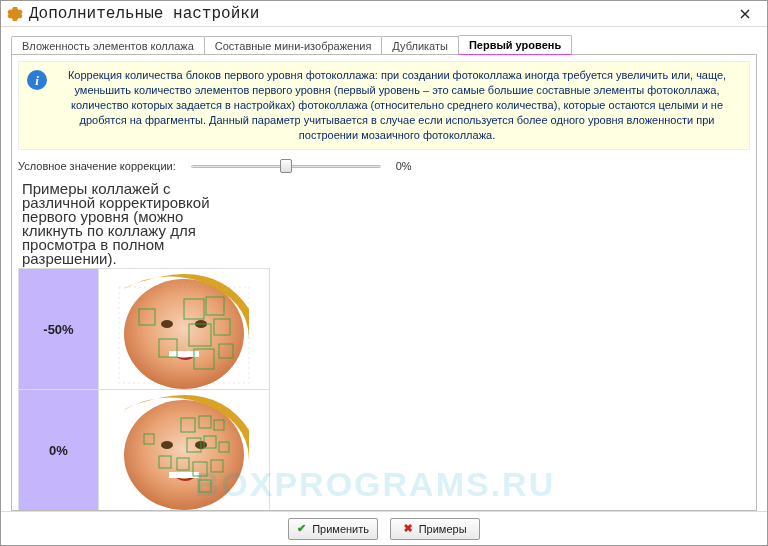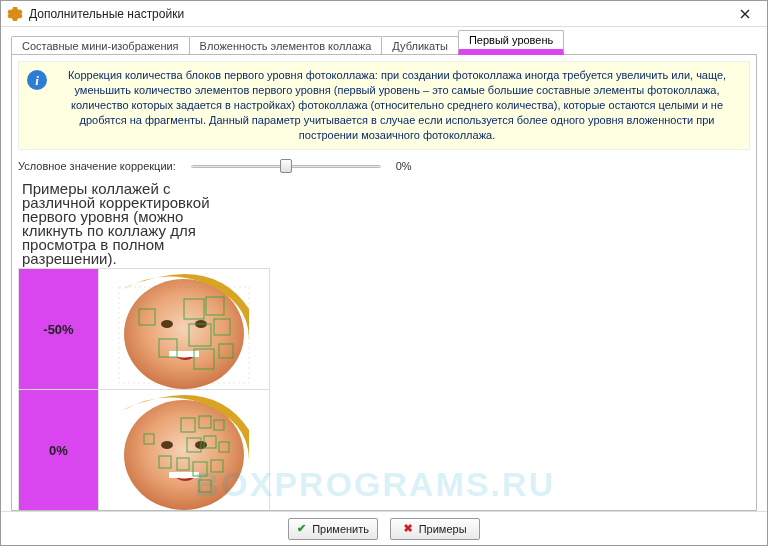--- a/index.html
+++ b/index.html
@@ -1,36 +1,36 @@
 <!DOCTYPE html>
 <html><head>
 <meta charset="utf-8">
 <style>
   * { box-sizing: border-box; }
   html, body { margin:0; padding:0; font-family: "Segoe UI", Tahoma, Arial, sans-serif; font-size:11px; color:#333; background:#fff; }
   .window { width:768px; height:546px; border:1px solid #999; position:relative; background:#fff; display:flex; flex-direction:column; }
   .titlebar { height:26px; line-height:26px; display:flex; align-items:center; border-bottom:1px solid #ddd; padding:0 6px; }
   .titlebar .icon { width:16px; height:16px; margin-right:6px; display:inline-flex; align-items:center; justify-content:center; color:#c77a00; font-size:14px; }
-  .titlebar .title { flex:1; font-size:12px; color:#222; }
+  .titlebar .title { flex:1; font-size:16px; color:#222;font-family:Liberation Mono, monospace; }
   .titlebar .close { width:32px; height:20px; display:flex; align-items:center; justify-content:center; cursor:pointer; font-size:13px; color:#222; }
   .contentwrap { flex:1; padding:6px 10px 0 10px; display:flex; flex-direction:column; overflow:hidden; }
   .tabs { display:flex; align-items:flex-end; height:22px; position:relative; }
   .tab { padding:3px 10px; border:1px solid #bbb; border-bottom:none; background:#fff; margin-right:-1px; color:#444; cursor:pointer; border-top-left-radius:2px; border-top-right-radius:2px; }
-  .tab.active { background:#fff; border-bottom:6px solid #d946ef; position:relative; z-index:2; color:#000; }
+  .tab.active { background:#fff; border-bottom:1px solid #d946ef; position:relative; z-index:2; color:#000;font-weight:bold; }
   .tabbody { flex:1; border:1px solid #bbb; padding:6px 6px; margin-top:-1px; position:relative; overflow:hidden; }
   .infobanner { background:#ffffe1; border:1px solid #eee; padding:6px 8px 6px 34px; color:#0a2a6c; font-size:11px; line-height:15px; position:relative; text-align:center; }
   .infobanner .infoicon { position:absolute; left:8px; top:8px; width:20px; height:20px; border-radius:50%; background:#2d7cd6; color:#fff; display:flex; align-items:center; justify-content:center; font-style:italic; font-weight:bold; font-size:13px; font-family:Georgia,serif; }
   .sliderrow { display:flex; align-items:center; margin:8px 0 6px 0; gap:15px; color:#333; }
   .slidertrack { flex:0 0 190px; height:16px; position:relative; }
   .slidertrack .rail { position:absolute; left:0; right:0; top:7px; height:3px; background:linear-gradient(#d8d8d8,#f0f0f0); border:1px solid #bbb; border-radius:2px; }
   .slidertrack .thumb { position:absolute; top:1px; left:calc(50% - 6px); width:12px; height:14px; background:linear-gradient(#fdfdfd,#e0e0e0); border:1px solid #888; border-radius:2px; }
   .examples-intro { font-size:15px; color:#333; width:210px; line-height:14px; padding:2px 4px; }
   .exgrid { border-collapse:collapse; }
   .exgrid td { border:1px solid #ddd; padding:0; vertical-align:middle; }
-  .exgrid .lab { width:80px; text-align:center; font-weight:bold; font-size:13px; color:#222; background:#d946ef; }
+  .exgrid .lab { width:80px; text-align:center; font-weight:bold; font-size:13px; color:#222; background:#c4b5fd; }
   .exgrid .img { width:170px; height:120px; }
   .mosaic { width:170px; height:120px; display:block; }
   .footer { height:34px; border-top:1px solid #ddd; display:flex; align-items:center; justify-content:center; gap:12px; }
   .btn { min-width:90px; height:22px; display:flex; align-items:center; justify-content:center; gap:6px; background:linear-gradient(#fdfdfd,#e9e9e9); border:1px solid #999; border-radius:2px; cursor:pointer; font-size:11px; color:#222; }
   .btn .glyph { font-weight:bold; }
   .glyph.ok { color:#2a9a2a; }
   .glyph.cancel { color:#cc2222; }
   .watermark { position:absolute; left:0; right:18px; bottom:6px; text-align:center; font-size:34px; letter-spacing:2px; font-weight:900; color:rgba(0,160,200,0.15); font-family:Arial,sans-serif; pointer-events:none; }
 </style>
 </head>
@@ -46,22 +46,22 @@
     <span class="title">Дополнительные настройки</span>
     <div class="close">
       <svg viewBox="0 0 10 10" width="10" height="10">
           <path stroke="currentColor" stroke-width="1.4" d="M1 1l8 8M9 1l-8 8"></path>
         </svg>
     </div>
   </div>
 
   <div class="contentwrap">
     <div class="tabs">
+      <div class="tab">Вложенность элементов коллажа</div>
       <div class="tab">Составные мини-изображения</div>
-      <div class="tab">Вложенность элементов коллажа</div>
       <div class="tab">Дубликаты</div>
       <div class="tab active">Первый уровень</div>
     </div>
 
     <div class="tabbody">
       <div class="infobanner">
         <div class="infoicon">i</div>
         <span>Коррекция количества блоков первого уровня фотоколлажа: при создании фотоколлажа иногда требуется увеличить или, чаще, уменьшить количество элементов первого уровня (первый уровень – это самые большие составные элементы фотоколлажа, количество которых задается в настройках) фотоколлажа (относительно среднего количества), которые остаются целыми и не дробятся на фрагменты. Данный параметр учитывается в случае если используется более одного уровня вложенности при построении мозаичного фотоколлажа.</span>
       </div>
 

